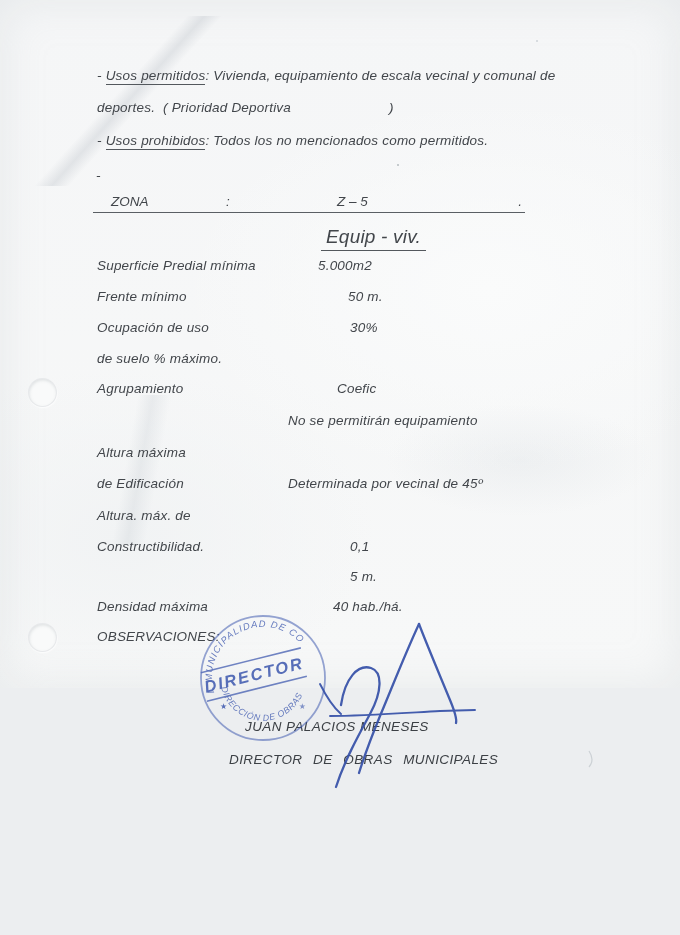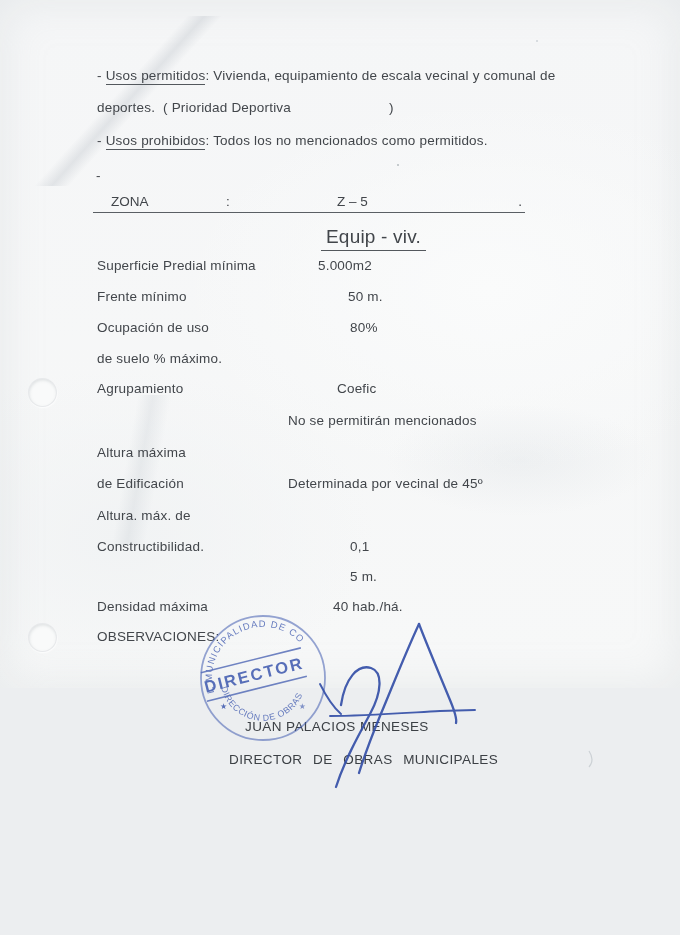--- a/index.html
+++ b/index.html
@@ -6,20 +6,21 @@
   body{width:680px;height:935px;overflow:hidden;background:#eceef0;}
   .page{
     position:relative;width:680px;height:688px;
     font-family:"Liberation Sans","DejaVu Sans",sans-serif;
     color:#42464b;
     background:
       radial-gradient(ellipse 520px 320px at 72% 42%, #fafbfb 0%, rgba(250,251,251,0) 60%),
       radial-gradient(ellipse 420px 280px at 18% 78%, #f1f3f4 0%, rgba(241,243,244,0) 60%),
       linear-gradient(#f5f6f7, #f7f8f8);
     box-shadow: inset 0 0 46px rgba(178,185,192,.22);
+    font-style: italic;
   }
   .txt{position:absolute;font-size:13.5px;letter-spacing:.2px;white-space:pre;}
   .ul{border-bottom:1.5px solid #53585d;padding-bottom:1px;}
   .zone-row{position:absolute;left:93px;top:194px;width:432px;height:18px;
     border-bottom:1.7px solid #5a5f64;font-size:13.5px;}
   .zone-row span{position:absolute;top:0;}
   .hdr-col{position:absolute;font-size:19px;border-bottom:1.5px solid #53585d;
     padding:0 5px 2px 5px;letter-spacing:.2px;}
   .row{position:absolute;left:97px;font-size:13.5px;height:16px;width:480px;}
   .row .lab{letter-spacing:.2px;white-space:pre;}
@@ -70,25 +71,25 @@
       <span style="left:133px;">:</span>
       <span style="left:244px;">Z – 5</span>
       <span style="right:3px;">.</span>
     </div>
 
     <div class="hdr-col" style="left:321px;top:226px;">Equip - viv.</div>
 
     <div id="rows">
         <div class="row" style="top: 258px;"><span class="lab">Superficie Predial mínima</span><span class="val" style="left: 221px;">5.000m2</span></div>
         <div class="row" style="top: 289px;"><span class="lab">Frente mínimo</span><span class="val" style="left: 251px;">50 m.</span></div>
-        <div class="row" style="top: 320px;"><span class="lab">Ocupación de uso</span><span class="val" style="left: 253px;">80%</span></div>
+        <div class="row" style="top: 320px;"><span class="lab">Ocupación de uso</span><span class="val" style="left: 253px;">30%</span></div>
         <div class="row" style="top: 351px;"><span class="lab">de suelo % máximo.</span></div>
         <div class="row" style="top: 381px;"><span class="lab">Agrupamiento</span><span class="val" style="left: 240px;">Coefic</span></div>
         <div class="row" style="top: 413px;">
-          <span class="val" style="left: 191px;">No se permitirán mencionados</span>
+          <span class="val" style="left: 191px;">No se permitirán equipamiento</span>
         </div>
         <div class="row" style="top: 445px;"><span class="lab">Altura máxima</span></div>
         <div class="row" style="top: 476px;"><span class="lab">de Edificación</span><span class="val" style="left: 191px;">Determinada por vecinal de 45º</span></div>
         <div class="row" style="top: 508px;"><span class="lab">Altura. máx. de</span></div>
         <div class="row" style="top: 539px;"><span class="lab">Constructibilidad.</span><span class="val" style="left: 253px;">0,1</span></div>
         <div class="row" style="top: 569px;"><span class="val" style="left: 253px;">5 m.</span></div>
         <div class="row" style="top: 599px;"><span class="lab">Densidad máxima</span><span class="val" style="left: 236px;">40 hab./há.</span></div>
         <div class="row" style="top: 629px;"><span class="lab">OBSERVACIONES:</span></div>
       </div>
 

